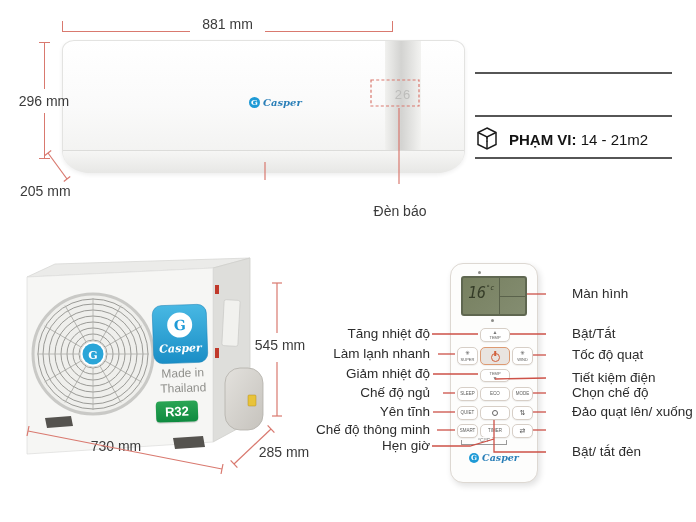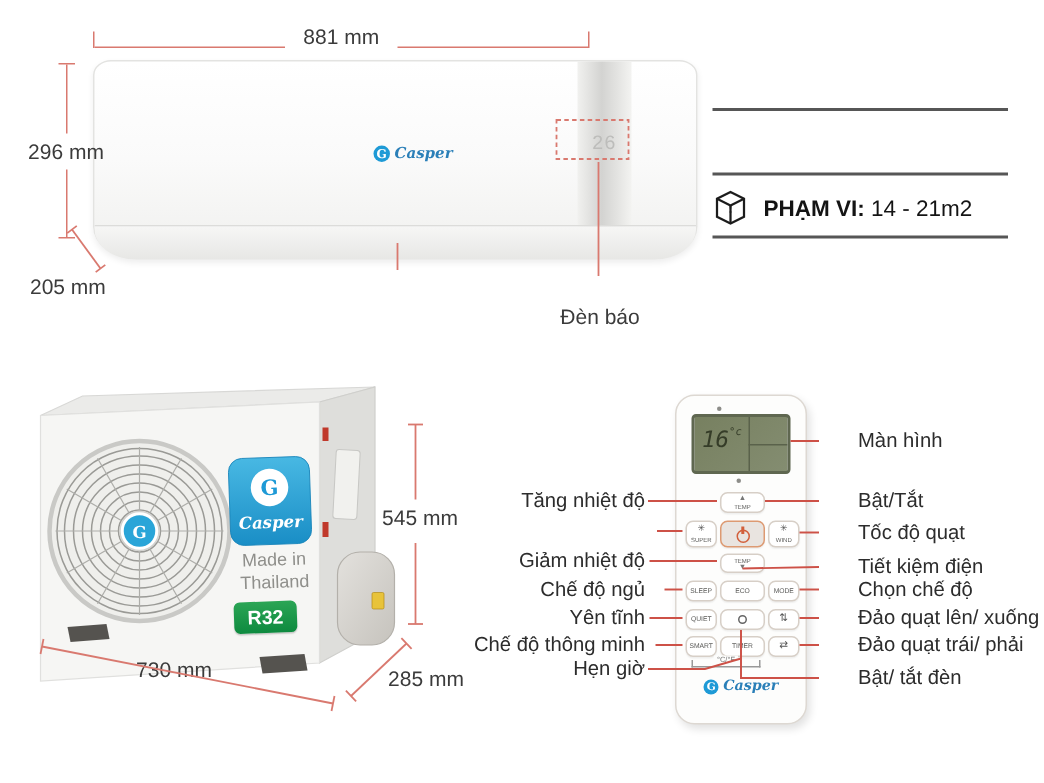--- a/index.html
+++ b/index.html
@@ -331,28 +331,28 @@
       <line x1="433" y1="412" x2="455" y2="412"></line>
       <line x1="533" y1="412" x2="546" y2="412"></line>
       <line x1="437" y1="430" x2="455" y2="430"></line>
       <line x1="533" y1="430" x2="546" y2="430"></line>
       <polyline points="432,446 470,446 494,439"></polyline>
       <polyline points="494,420 494,452 546,452"></polyline>
     </g>
   </svg>
 
   <div class="abs callout left" style="top:326px;">Tăng nhiệt độ</div>
+  <div class="abs callout left" style="top:346px;">Làm lạnh nhanh</div>
   <div class="abs callout left" style="top:366px;">Giảm nhiệt độ</div>
   <div class="abs callout left" style="top:385px;margin-left:16px;">Chế độ ngủ</div>
   <div class="abs callout left" style="top:404px;">Yên tĩnh</div>
   <div class="abs callout left" style="top:422px;">Chế độ thông minh</div>
   <div class="abs callout left" style="top:438px;">Hẹn giờ</div>
 
   <div class="abs callout right" style="top:286px;">Màn hình</div>
   <div class="abs callout right" style="top:326px;text-align:right;">Bật/Tắt</div>
   <div class="abs callout right" style="top:347px;">Tốc độ quạt</div>
   <div class="abs callout right" style="top:370px;">Tiết kiệm điện</div>
   <div class="abs callout right" style="top:385px;">Chọn chế độ</div>
   <div class="abs callout right" style="top:404px;">Đảo quạt lên/ xuống</div>
-  <div class="abs callout right" style="top:422px;">Đảo quạt trái/ phải</div>
   <div class="abs callout right" style="top:444px;">Bật/ tắt đèn</div>
 
 </div>
 
 </body></html>

